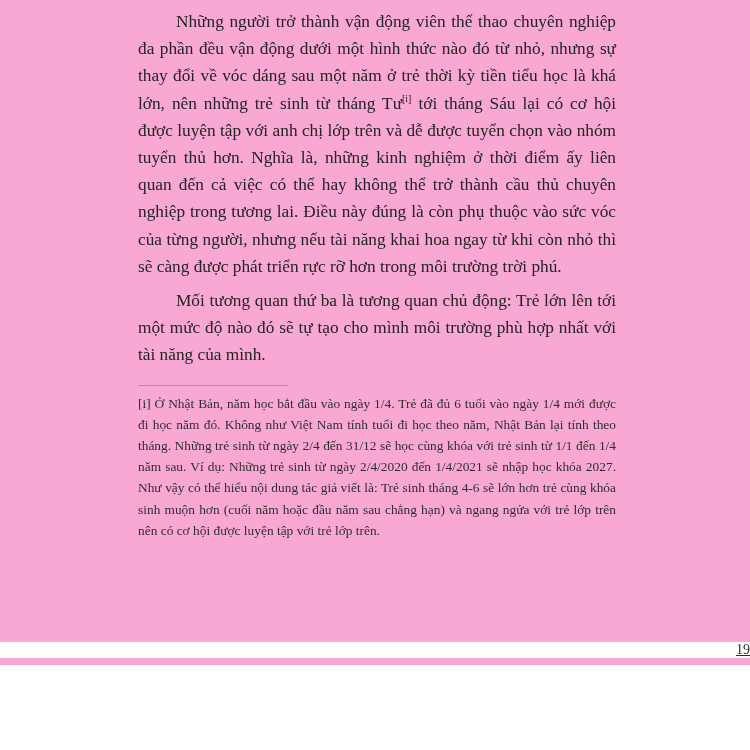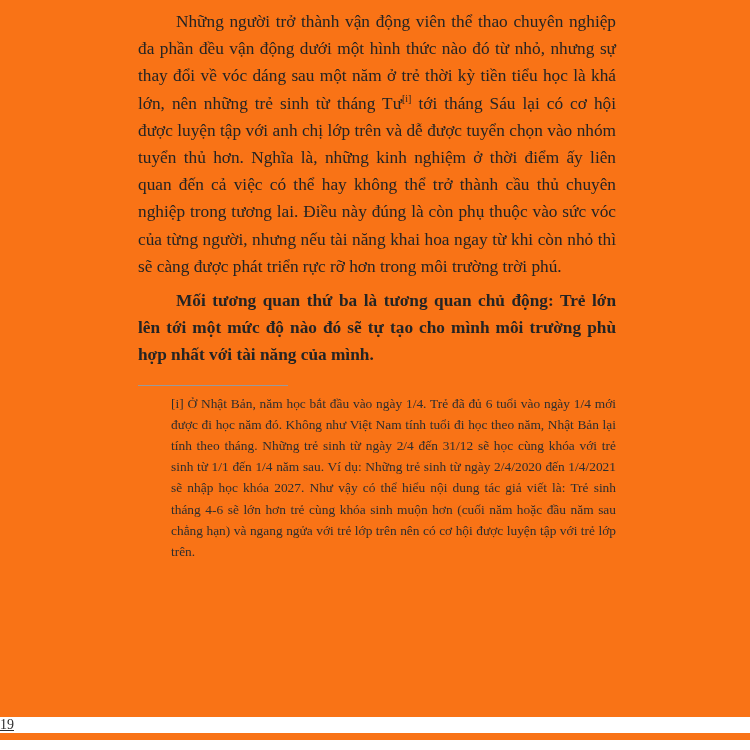--- a/index.html
+++ b/index.html
@@ -1,65 +1,64 @@
 <!DOCTYPE html>
 <html><head>
 <meta charset="utf-8">
 <style>
   * { margin: 0; padding: 0; box-sizing: border-box; }
   html, body { background: #ffffff; }
   .page {
     position: relative;
     width: 750px;
-    height: 740px;
-    background: #f97316;
+    height: 665px;
+    background: #f9a8d4;
     font-family: "Liberation Serif", "DejaVu Serif", serif;
     color: #242424;
     overflow: hidden;
   }
   .content {
     position: absolute;
     left: 138px;
     top: 8px;
     width: 478px;
   }
   .para {
     font-size: 17.3px;
     line-height: 27.2px;
     text-align: justify;
     text-indent: 38px;
     color: #242424;
   }
   .para + .para { margin-top: 7px; }
-  .para.bold { font-weight: bold; }
+  .para.bold { font-weight: normal; }
   .fn-sup {
     font-size: 10px;
     vertical-align: super;
     line-height: 0;
   }
   .footnote-rule {
     margin-top: 16px;
     width: 150px;
     height: 0;
     border-top: 1px solid #9a9a9a;
   }
   .footnote {
     margin-top: 7px;
     font-size: 13.4px;
     line-height: 21.2px;
     text-align: justify;
     color: #2e2e2e;
-    margin-left: 33px;
   }
   .page-number {
     position: absolute;
     left: 0;
     bottom: 7px;
     width: 100%;
-    text-align: left;
+    text-align: right;
     font-size: 14px;
     color: #2e2e2e;
     background: #ffffff;
     text-decoration: underline;
   }
 </style>
 </head>
 <body>
 
 <div class="page">

